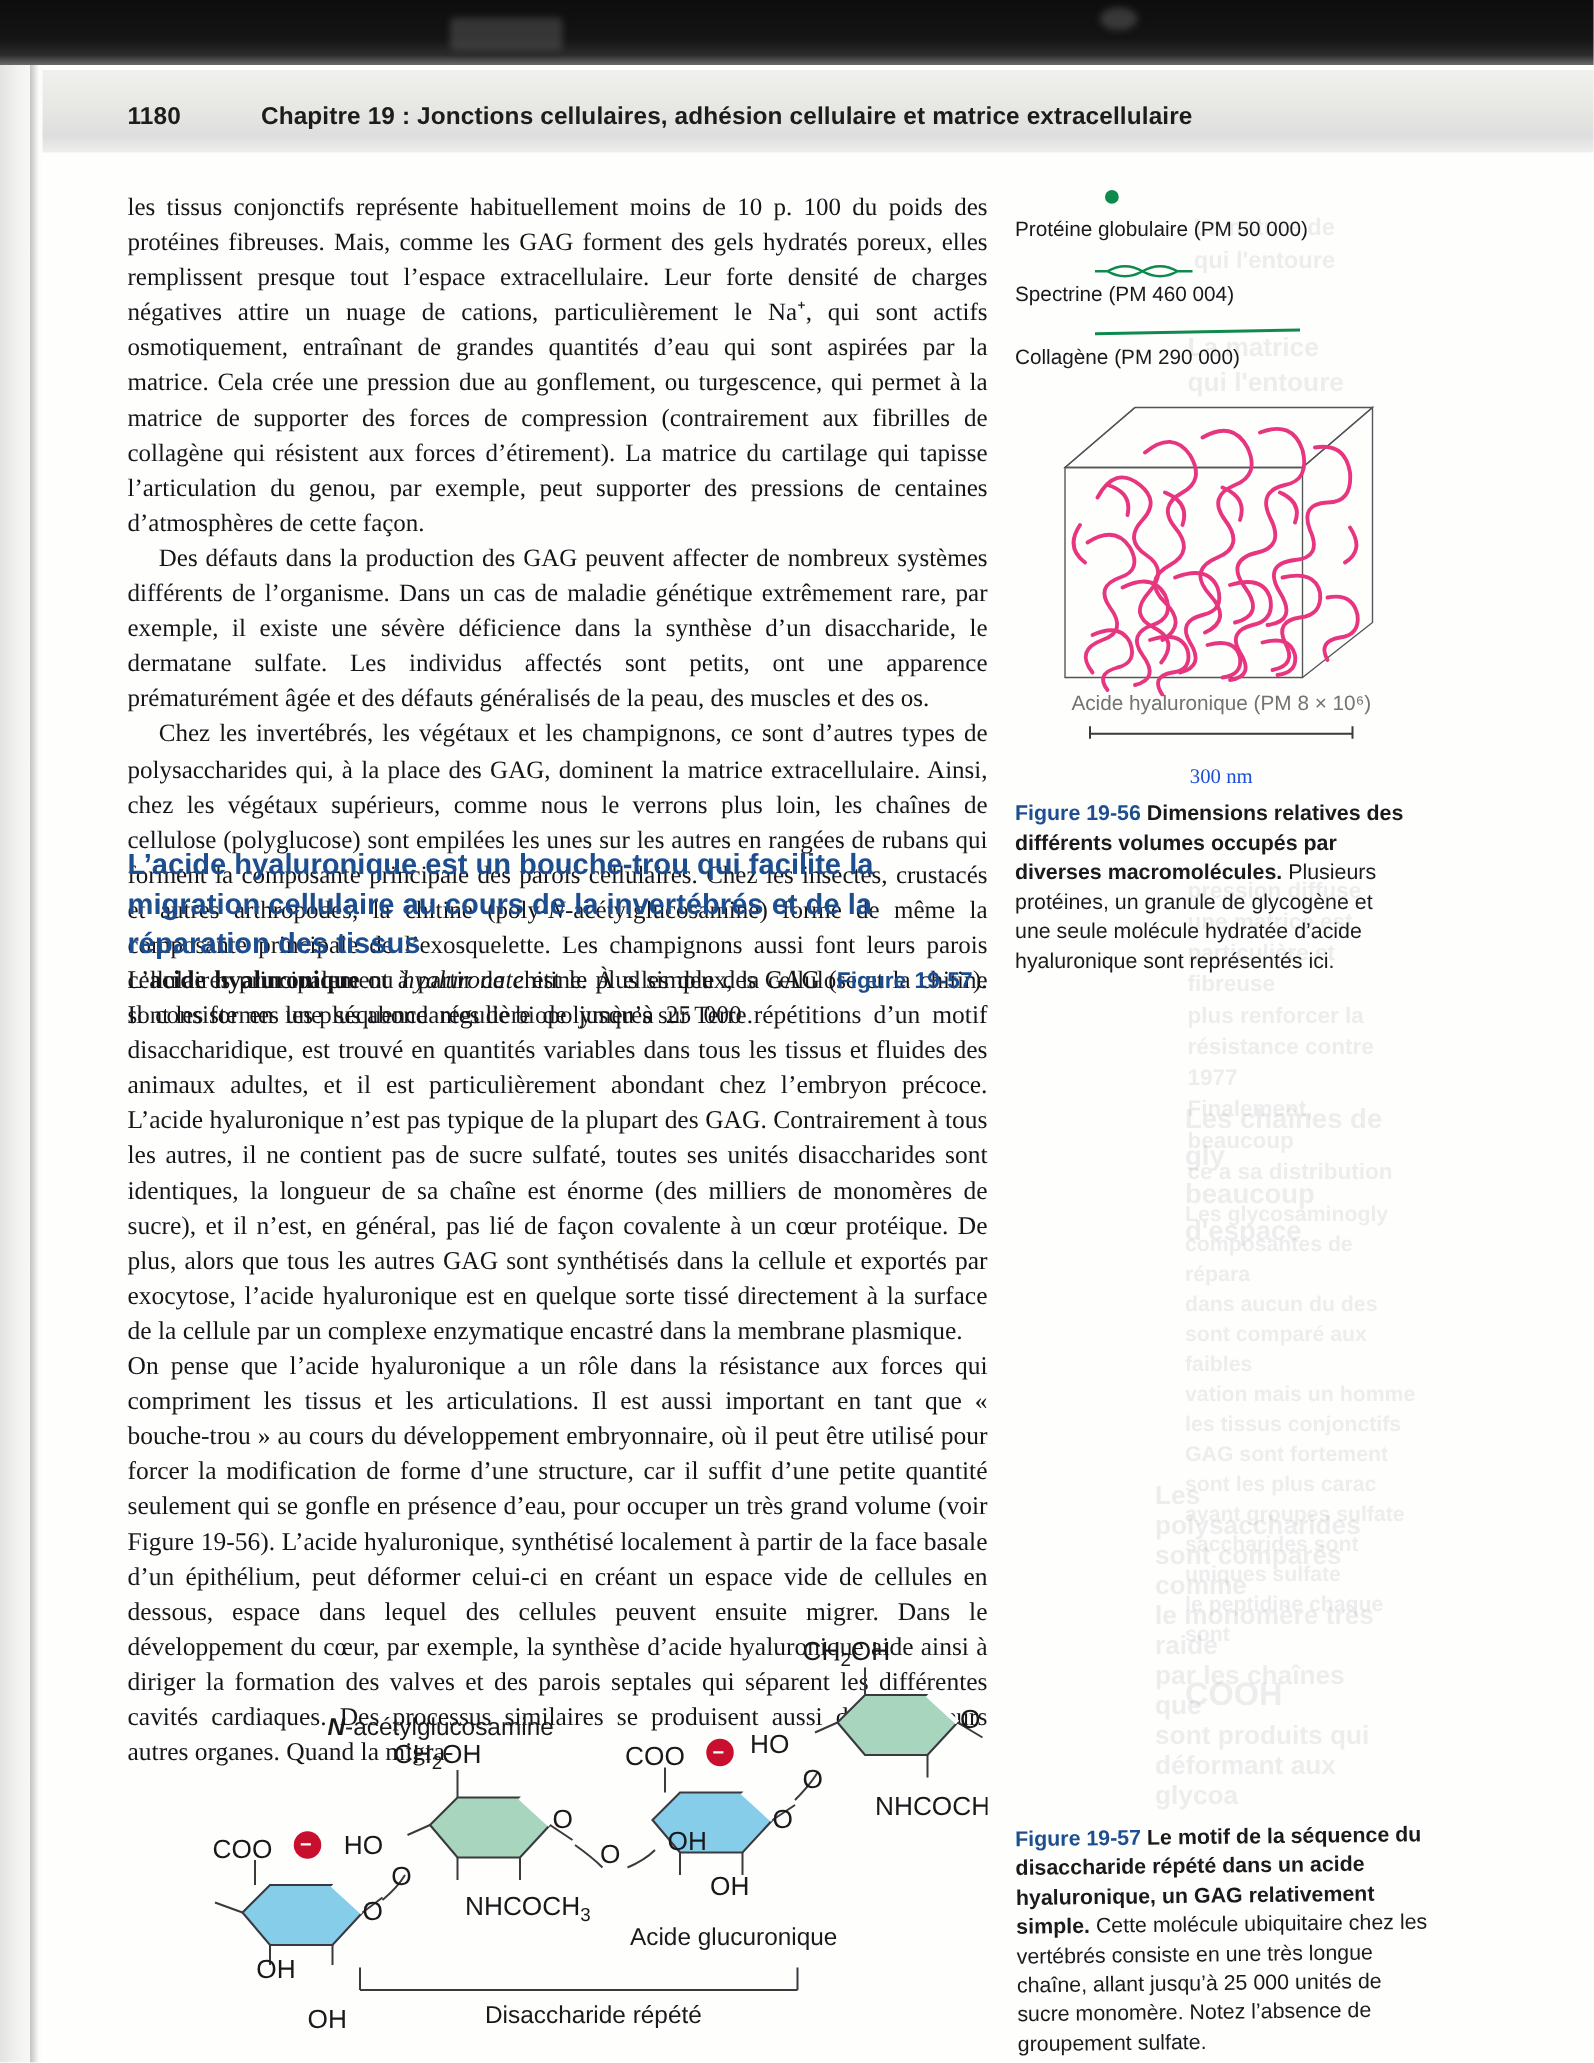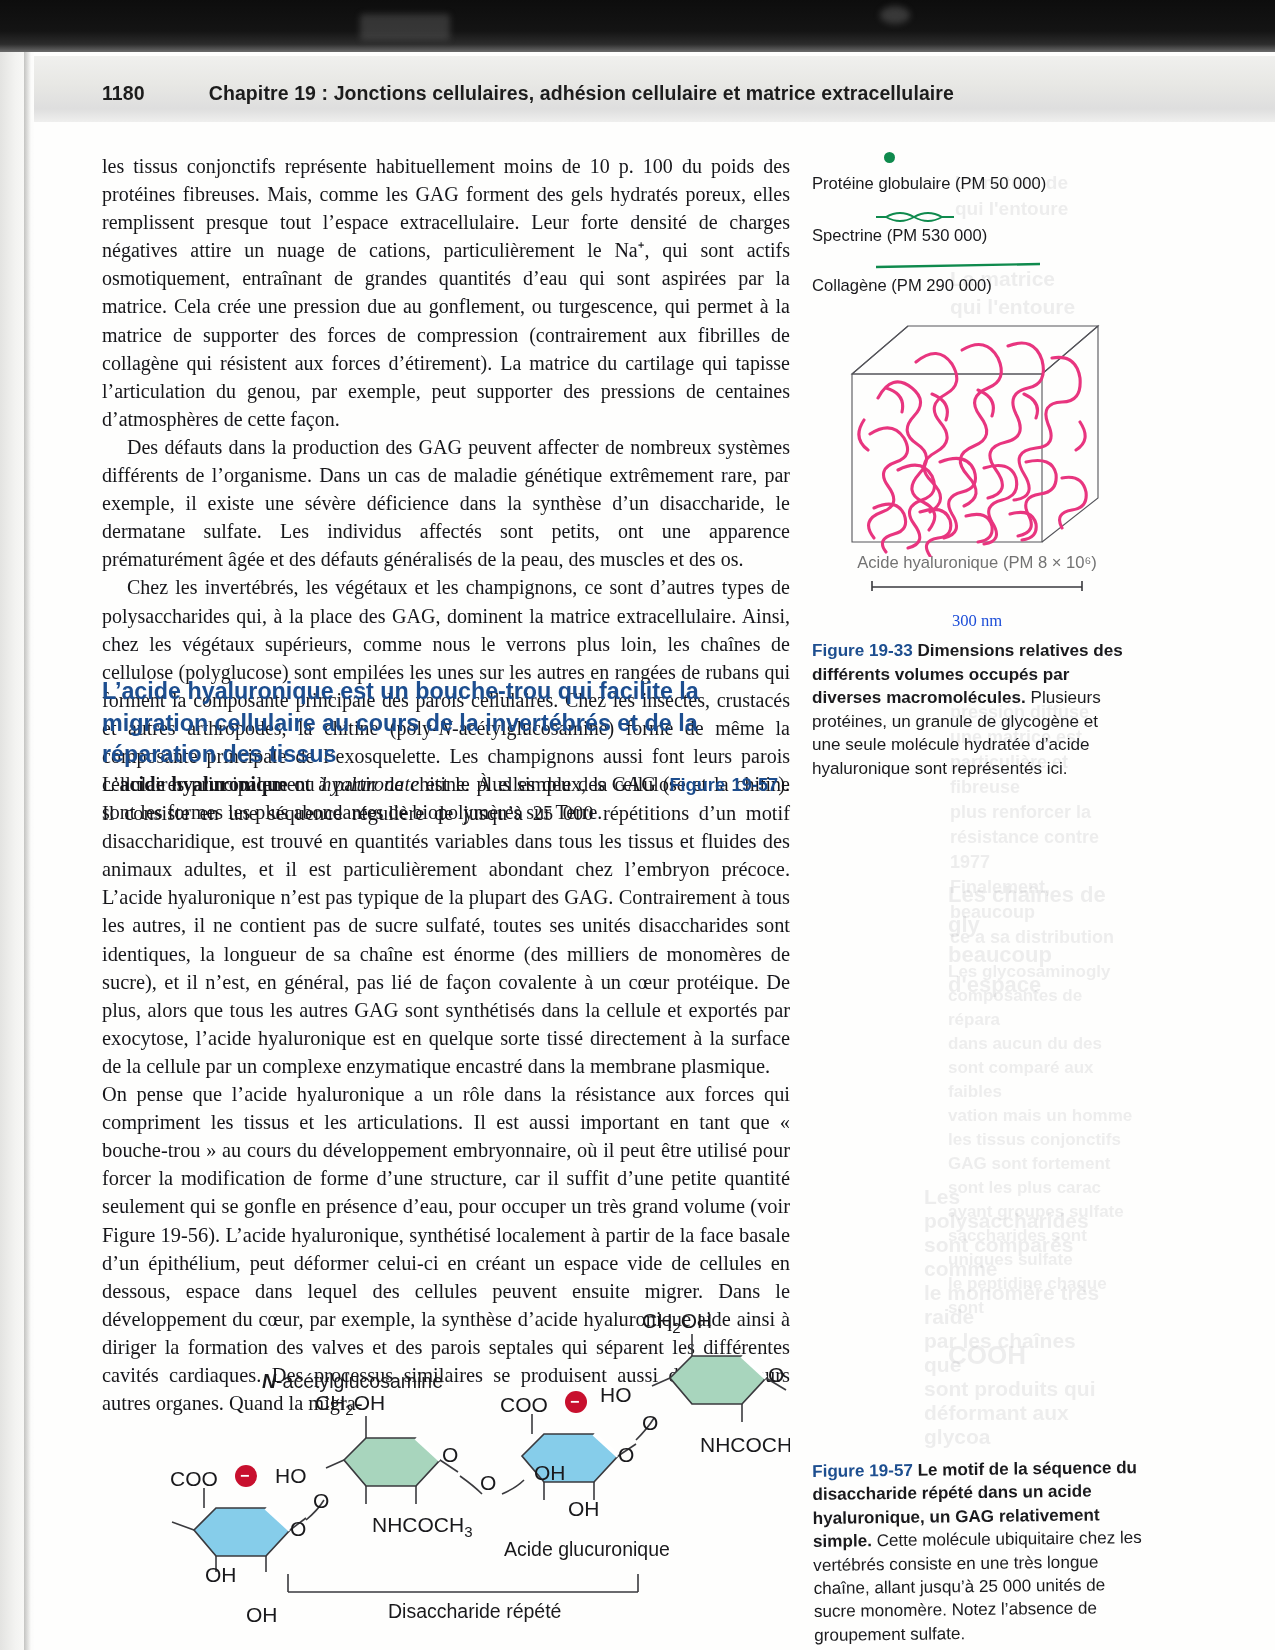--- a/index.html
+++ b/index.html
@@ -153,21 +153,21 @@
     <div class="legend-label">Protéine globulaire (PM 50 000)</div>
   </div>
 
 
   <div class="legend-row" style="margin-top:10px;">
     <div class="legend-icon" style="height:22px;">
       <svg width="90" height="22" viewBox="0 0 90 22" style="position:absolute;left:62px;top:2px;">
         <path d="M2 11 L12 11 M12 11 q14 -8 28 0 q-14 8 -28 0 Z M40 11 q14 -8 28 0 q-14 8 -28 0 Z M68 11 L80 11" fill="none" stroke="#0f8a4d" stroke-width="2"></path>
       </svg>
     </div>
-    <div class="legend-label">Spectrine (PM 530 000)</div>
+    <div class="legend-label">Spectrine (PM 460 004)</div>
   </div>
 
   <div class="legend-row" style="margin-top:12px;">
     <div class="legend-icon" style="height:18px;">
       <svg width="170" height="12" viewBox="0 0 170 12" style="position:absolute;left:62px;top:2px;">
         <path d="M2 7 L166 4" fill="none" stroke="#0f8a4d" stroke-width="2.4"></path>
       </svg>
     </div>
     <div class="legend-label">Collagène (PM 290 000)</div>
   </div>
@@ -207,21 +207,21 @@
   <div style="text-align:center;font-family:'Liberation Sans',sans-serif;font-size:16.6px;color:#737373;margin-top:-4px;">Acide hyaluronique (PM 8 × 10⁶)</div>
 
   <div style="position:relative;height:14px;margin-top:6px;">
     <svg width="330" height="14" viewBox="0 0 330 14">
       <path d="M60 2 L60 12 M60 8 L270 8 M270 2 L270 12" stroke="#3a3a3e" stroke-width="1.6" fill="none"></path>
     </svg>
   </div>
   <div style="text-align:center;font-family:Liberation Serif, serif;font-size:16.6px;color:#1d4ed8;margin-top:18px;">300 nm</div>
 
   <div id="fig56-caption">
-    <span class="cap-num">Figure 19-33</span>
+    <span class="cap-num">Figure 19-56</span>
     <span class="cap-bold">Dimensions relatives des différents volumes occupés par diverses macromolécules.</span><span> Plusieurs protéines, un granule de glycogène et une seule molécule hydratée d’acide hyaluronique sont représentés ici.</span>
   </div>
 </div>
 
 <div id="fig57-figure">
   <svg width="640" height="400" viewBox="0 0 640 400">
     <defs>
       <g id="hexring">
         <polygon points="0,22 24,0 74,0 98,22 74,44 24,44"></polygon>
       </g>

